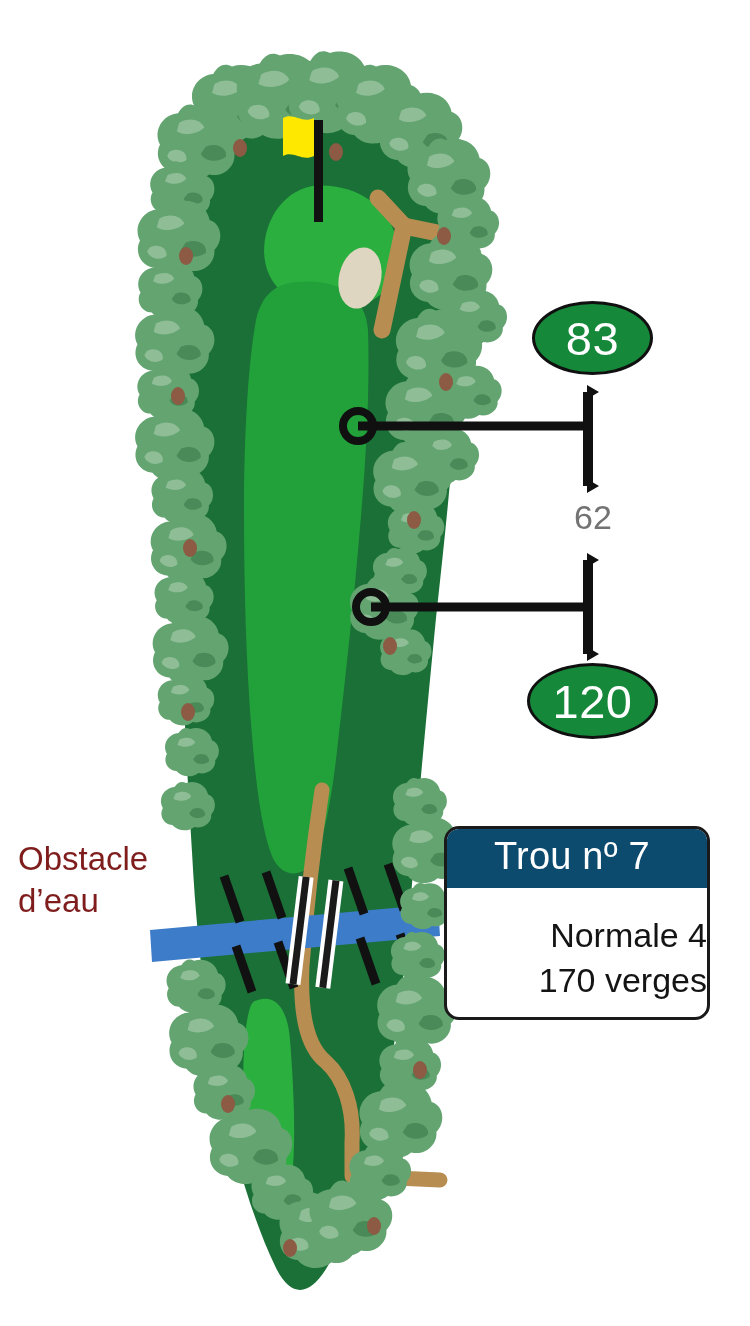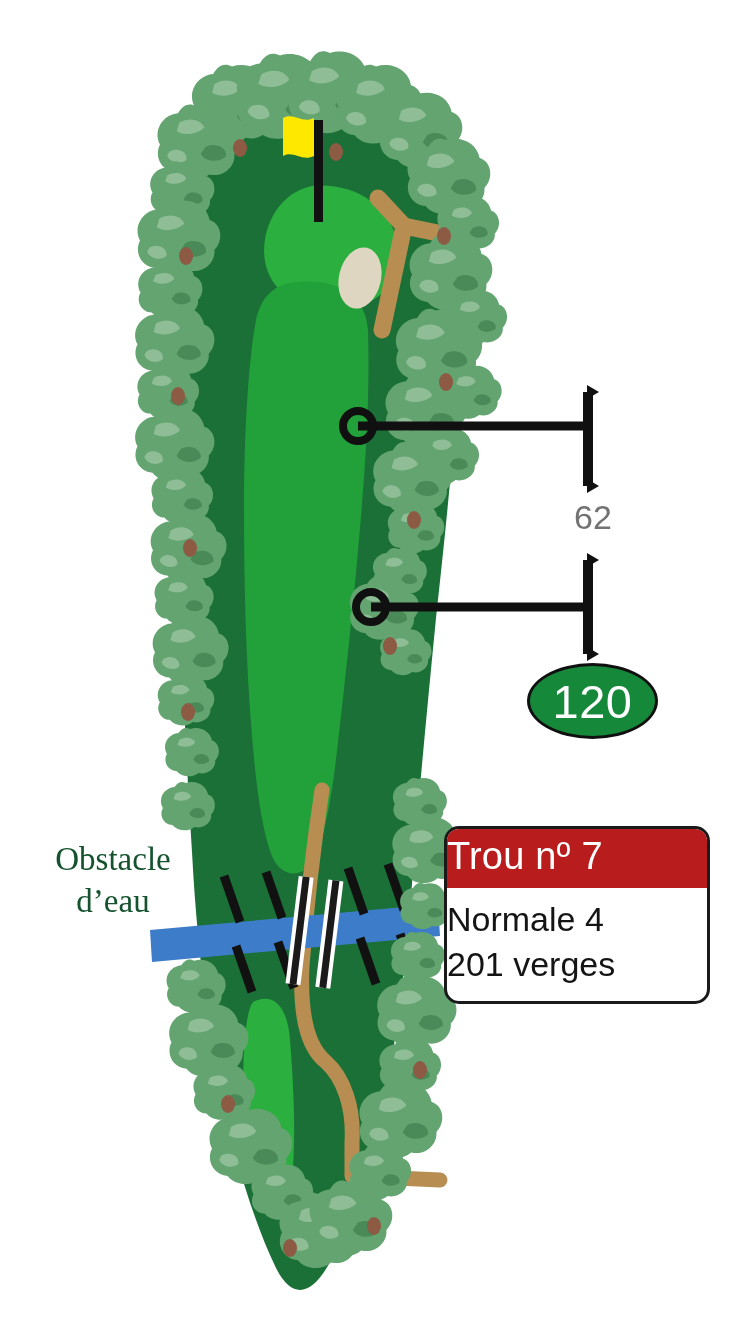--- a/index.html
+++ b/index.html
@@ -27,25 +27,25 @@
     height: 1326px;
     display: block;
   }
 
   
   .hazard-label {
     position: absolute;
     left: 18px;
     top: 838px;
     width: 190px;
-    text-align: center;
-    color: #14532d;
+    text-align: left;
+    color: #7f1d1d;
     font-size: 33px;
     line-height: 1.28;
-    font-family: Liberation Serif, serif;
+    font-family: Liberation Sans, sans-serif;
     white-space: pre-line;
   }
 
   
   .dist-badge {
     position: absolute;
     display: flex;
     align-items: center;
     justify-content: center;
     border-radius: 50%;
@@ -88,32 +88,34 @@
     left: 444px;
     top: 826px;
     width: 266px;
     border: 3px solid #1a1a1a;
     border-radius: 15px;
     background: #ffffff;
     overflow: hidden;
     box-sizing: border-box;
   }
   #info-card-header {
-    background: #b91c1c;
+    background: #0c4a6e;
     color: #ffffff;
+    text-align: center;
     font-size: 38px;
     padding: 6px 10px 10px 0;
     font-family: "Liberation Sans", sans-serif;
     letter-spacing: 0.2px;
   }
   #info-card-body {
     padding: 9px 0 14px 0;
-    text-align: left;
+    text-align: right;
     color: #141414;
     font-family: "Liberation Sans", sans-serif;
+    margin-top: 16px;
   }
   .info-line {
     font-size: 34px;
     line-height: 1.32;
   }
 </style>
 </head>
 <body>
 
 <div id="stage">
@@ -304,26 +306,27 @@
       <line x1="588" y1="392" x2="588" y2="486" marker-start="url(#arrowUp)" marker-end="url(#arrowUp)"></line>
 
       <line x1="588" y1="560" x2="588" y2="654" marker-start="url(#arrowUp)" marker-end="url(#arrowUp)"></line>
     </g>
 
   </svg>
 
   <div class="hazard-label">Obstacle
 d’eau</div>
 
+  <div id="badge-83" class="dist-badge">83</div>
 
   <div class="gap-label">62</div>
 
   <div id="badge-242" class="dist-badge">120</div>
 
   <div id="info-card">
     <div id="info-card-header">Trou nº 7</div>
     <div id="info-card-body">
       <div class="info-line">Normale 4</div>
-      <div class="info-line">201 verges</div>
+      <div class="info-line">170 verges</div>
     </div>
   </div>
 
 </div>
 
 </body></html>

